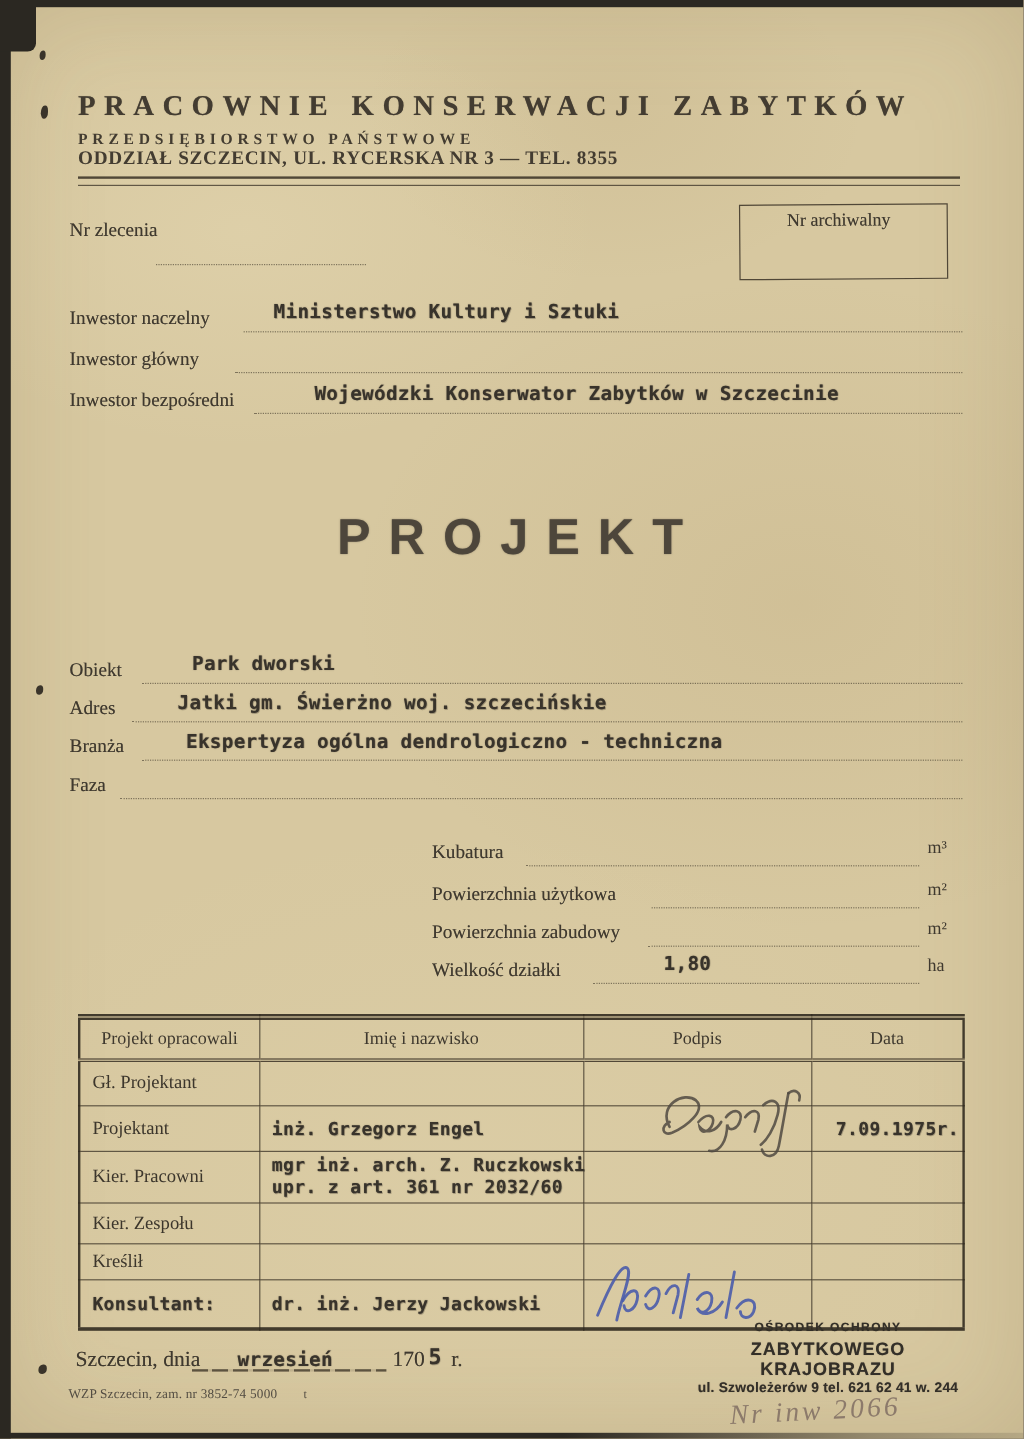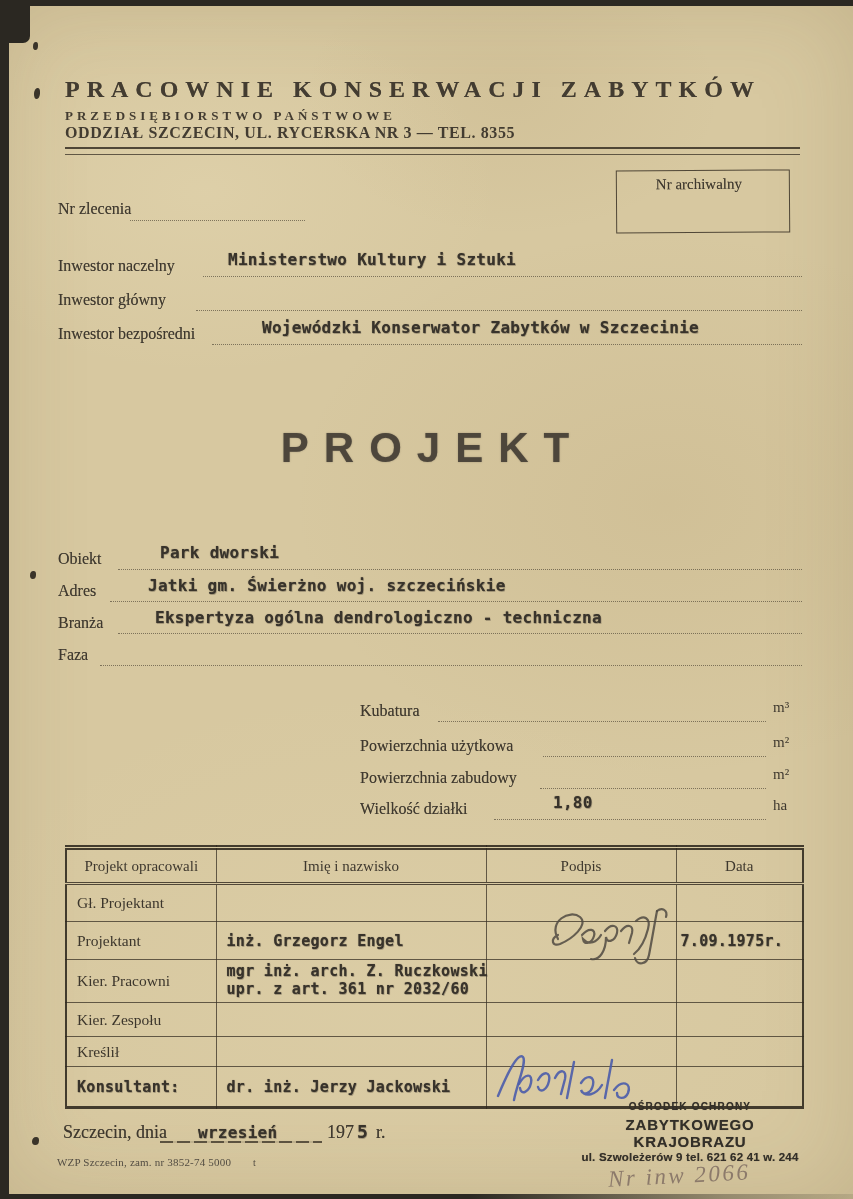--- a/index.html
+++ b/index.html
@@ -81,21 +81,21 @@
 
   <div class="abs lh lh1">PRACOWNIE KONSERWACJI ZABYTKÓW</div>
   <div class="abs lh lh2">PRZEDSIĘBIORSTWO PAŃSTWOWE</div>
   <div class="abs lh lh3">ODDZIAŁ SZCZECIN, UL. RYCERSKA NR 3 — TEL. 8355</div>
   <div class="abs lhrule"></div>
 
   <div class="abs arch-box">
     <span class="lbl">Nr archiwalny</span>
   </div>
 
-  <span class="abs lbl" style="left:58px;top:200px;">Nr zlecenia</span>
+  <span class="abs lbl" style="left:58px;top:184px;">Nr zlecenia</span>
   <i class="abs dots" style="left:130px;top:219px;width:175px;"></i>
 
   <span class="abs lbl" style="left:58px;top:257px;">Inwestor naczelny</span>
   <i class="abs dots" style="left:203px;top:275px;width:599px;"></i>
   <span class="abs typed" style="left:228px;top:250px;">Ministerstwo Kultury i Sztuki</span>
 
   <span class="abs lbl" style="left:58px;top:291px;">Inwestor główny</span>
   <i class="abs dots" style="left:196px;top:309px;width:606px;"></i>
 
   <span class="abs lbl" style="left:58px;top:325px;">Inwestor bezpośredni</span>
@@ -153,21 +153,21 @@
     <tr style="height:38px;">
       <td class="role">Gł. Projektant</td>
       <td></td>
       <td></td>
       <td></td>
     </tr>
     <tr style="height:38px;">
       <td class="role">Projektant</td>
       <td class="typed">inż. Grzegorz Engel</td>
       <td></td>
-      <td class="typed" style="padding-left:4px;margin-left:16px;">7.09.1975r.</td>
+      <td class="typed" style="padding-left:20px;margin-left:16px;">7.09.1975r.</td>
     </tr>
     <tr style="height:43px;">
       <td class="role">Kier. Pracowni</td>
       <td>
         <span class="typed tline">mgr inż. arch. Z. Ruczkowski</span>
         <span class="typed tline">upr. z art. 361 nr 2032/60</span>
       </td>
       <td></td>
       <td></td>
     </tr>
@@ -213,21 +213,21 @@
       <path d="M86,24 L79,60"></path>
       <path d="M93,45 C99,36 107,38 105,47 C103,56 95,58 93,52 C97,60 108,57 114,47"></path>
       <path d="M124,22 L117,60"></path>
       <path d="M126,52 C134,41 144,45 140,55 C137,62 129,61 129,55"></path>
     </g>
   </svg>
 
   <span class="abs lbl" style="left:63px;top:1122px;font-size:18px;">Szczecin, dnia</span>
   <i class="abs dash" style="left:160px;top:1141px;width:162px;"></i>
   <span class="abs typed" style="left:198px;top:1123px;">wrzesień</span>
-  <span class="abs lbl" style="left:327px;top:1122px;font-size:18px;">197</span>
+  <span class="abs lbl" style="left:327px;top:1122px;font-size:18px;">170</span>
   <span class="abs typed" style="left:357px;top:1121px;font-size:18px;">5</span>
   <span class="abs lbl" style="left:376px;top:1122px;font-size:18px;">r.</span>
 
   <div class="abs rstamp">
     <div class="rs2">OŚRODEK OCHRONY</div>
     <div class="rs3">ZABYTKOWEGO KRAJOBRAZU</div>
     <div class="rs4">ul. Szwoleżerów 9  tel. 621 62 41 w. 244</div>
   </div>
   <span class="abs handw" style="left:608px;top:1163px;">Nr inw 2066</span>
 

